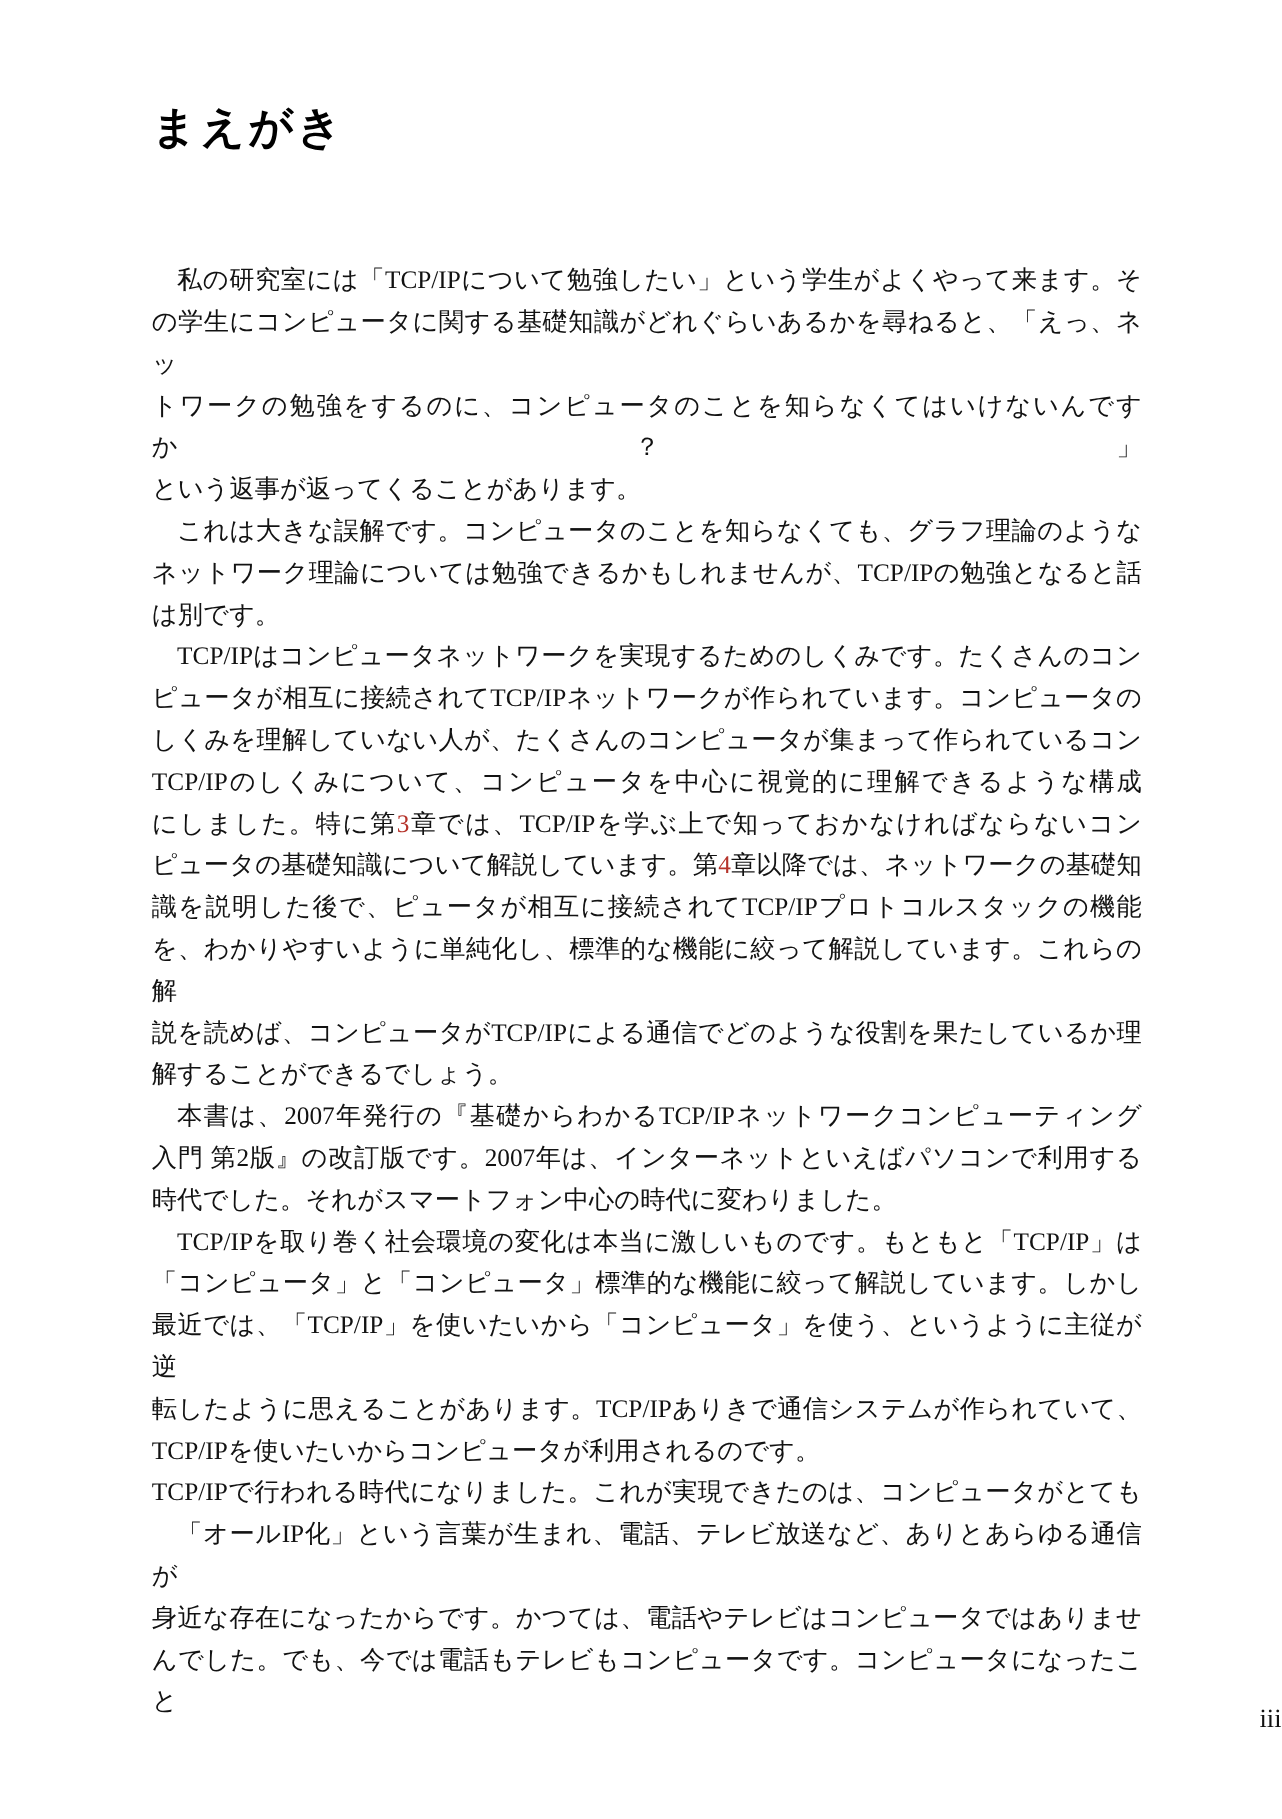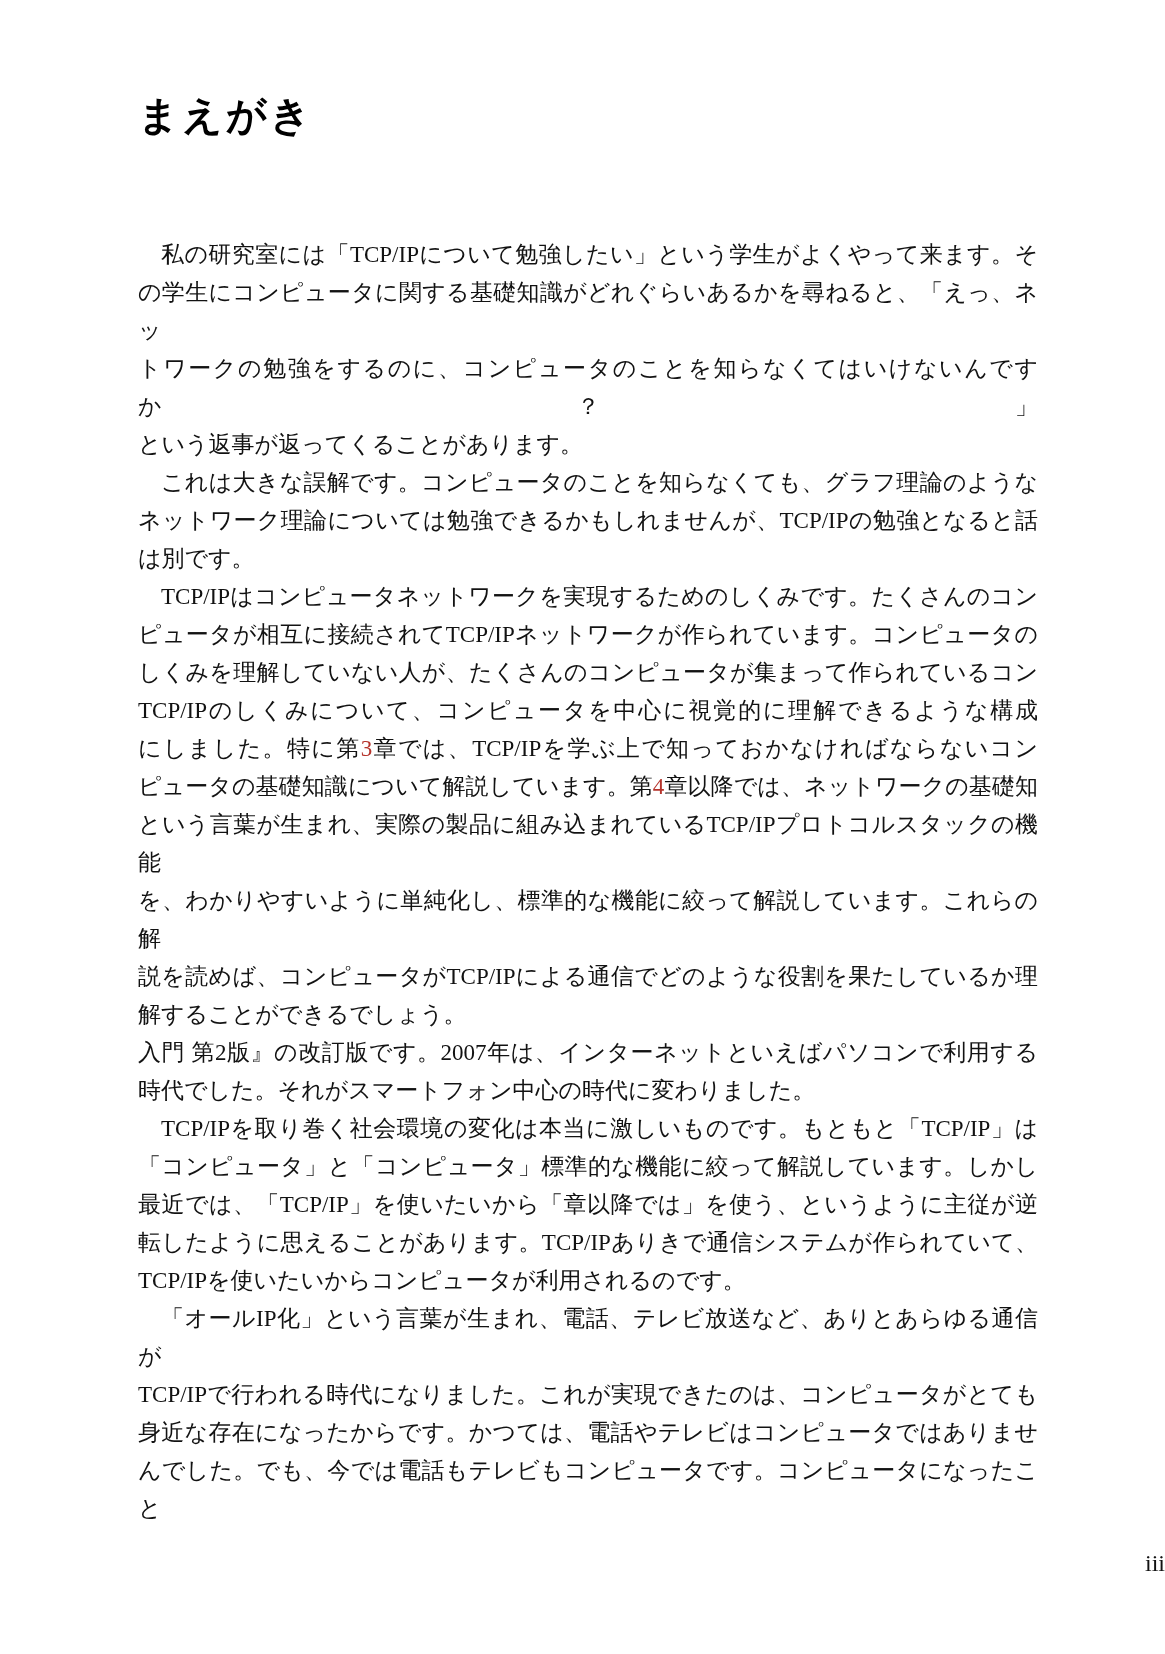--- a/index.html
+++ b/index.html
@@ -79,37 +79,38 @@
       </div>
       <div class="paragraph">
         <div class="line first">TCP/IPはコンピュータネットワークを実現するためのしくみです。たくさんのコン</div>
         <div class="line">ピュータが相互に接続されてTCP/IPネットワークが作られています。コンピュータの</div>
         <div class="line">しくみを理解していない人が、たくさんのコンピュータが集まって作られているコン</div>
       </div>
       <div class="paragraph">
         <div class="line">TCP/IPのしくみについて、コンピュータを中心に視覚的に理解できるような構成</div>
         <div class="line">にしました。特に第<span class="chapter-link">3</span>章では、TCP/IPを学ぶ上で知っておかなければならないコン</div>
         <div class="line">ピュータの基礎知識について解説しています。第<span class="chapter-link">4</span>章以降では、ネットワークの基礎知</div>
-        <div class="line">という言葉が生まれ、実際の製品に組み込まれているTCP/IPプロトコルスタックの機能</div>
+        <div class="line">識を説明した後で、ピュータが相互に接続されてTCP/IPプロトコルスタックの機能</div>
         <div class="line">を、わかりやすいように単純化し、標準的な機能に絞って解説しています。これらの解</div>
         <div class="line">説を読めば、コンピュータがTCP/IPによる通信でどのような役割を果たしているか理</div>
         <div class="line last">解することができるでしょう。</div>
       </div>
       <div class="paragraph">
+        <div class="line first">本書は、2007年発行の『基礎からわかるTCP/IPネットワークコンピューティング</div>
         <div class="line">入門 第2版』の改訂版です。2007年は、インターネットといえばパソコンで利用する</div>
         <div class="line last">時代でした。それがスマートフォン中心の時代に変わりました。</div>
       </div>
       <div class="paragraph">
         <div class="line first">TCP/IPを取り巻く社会環境の変化は本当に激しいものです。もともと「TCP/IP」は</div>
         <div class="line">「コンピュータ」と「コンピュータ」標準的な機能に絞って解説しています。しかし</div>
-        <div class="line">最近では、「TCP/IP」を使いたいから「章以降では」を使う、というように主従が逆</div>
+        <div class="line">最近では、「TCP/IP」を使いたいから「コンピュータ」を使う、というように主従が逆</div>
         <div class="line">転したように思えることがあります。TCP/IPありきで通信システムが作られていて、</div>
         <div class="line last">TCP/IPを使いたいからコンピュータが利用されるのです。</div>
       </div>
       <div class="paragraph">
+        <div class="line">TCP/IPで行われる時代になりました。これが実現できたのは、コンピュータがとても</div>
         <div class="line first">「オールIP化」という言葉が生まれ、電話、テレビ放送など、ありとあらゆる通信が</div>
-        <div class="line">TCP/IPで行われる時代になりました。これが実現できたのは、コンピュータがとても</div>
         <div class="line">身近な存在になったからです。かつては、電話やテレビはコンピュータではありませ</div>
         <div class="line">んでした。でも、今では電話もテレビもコンピュータです。コンピュータになったこと</div>
       </div>
     </main>
   <div class="page-number">iii</div>
 </div>
 
 </body></html>

